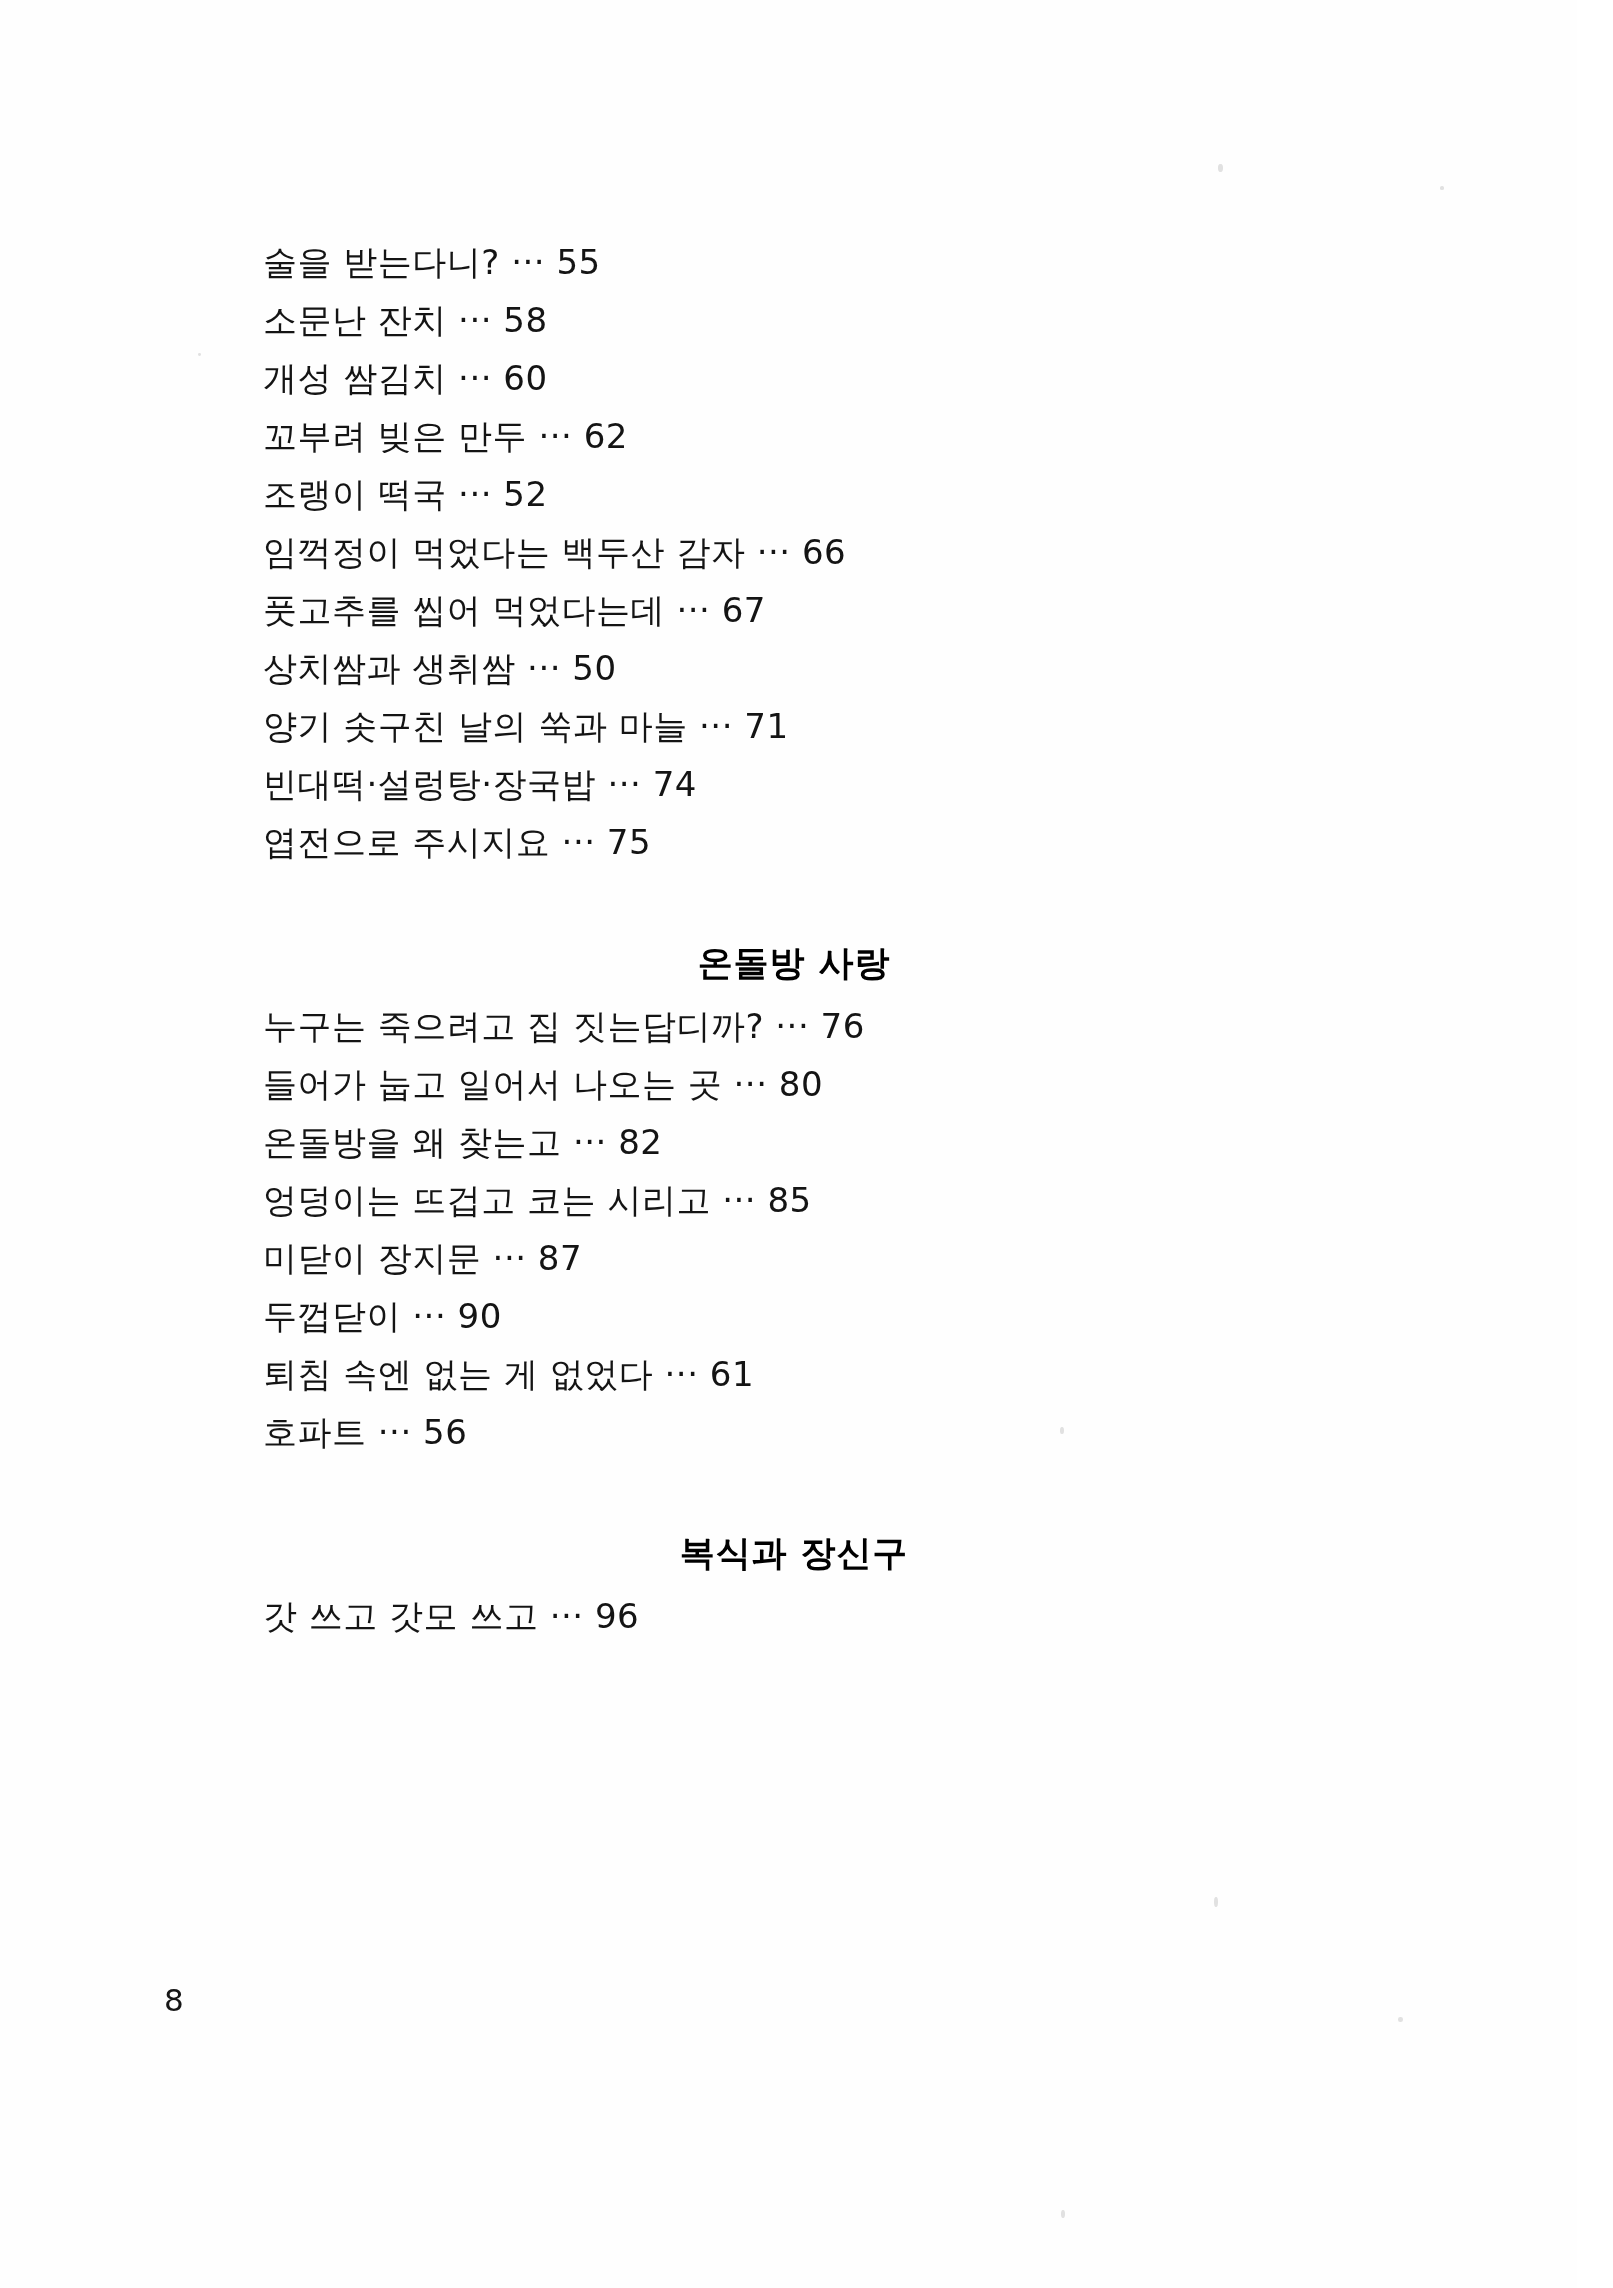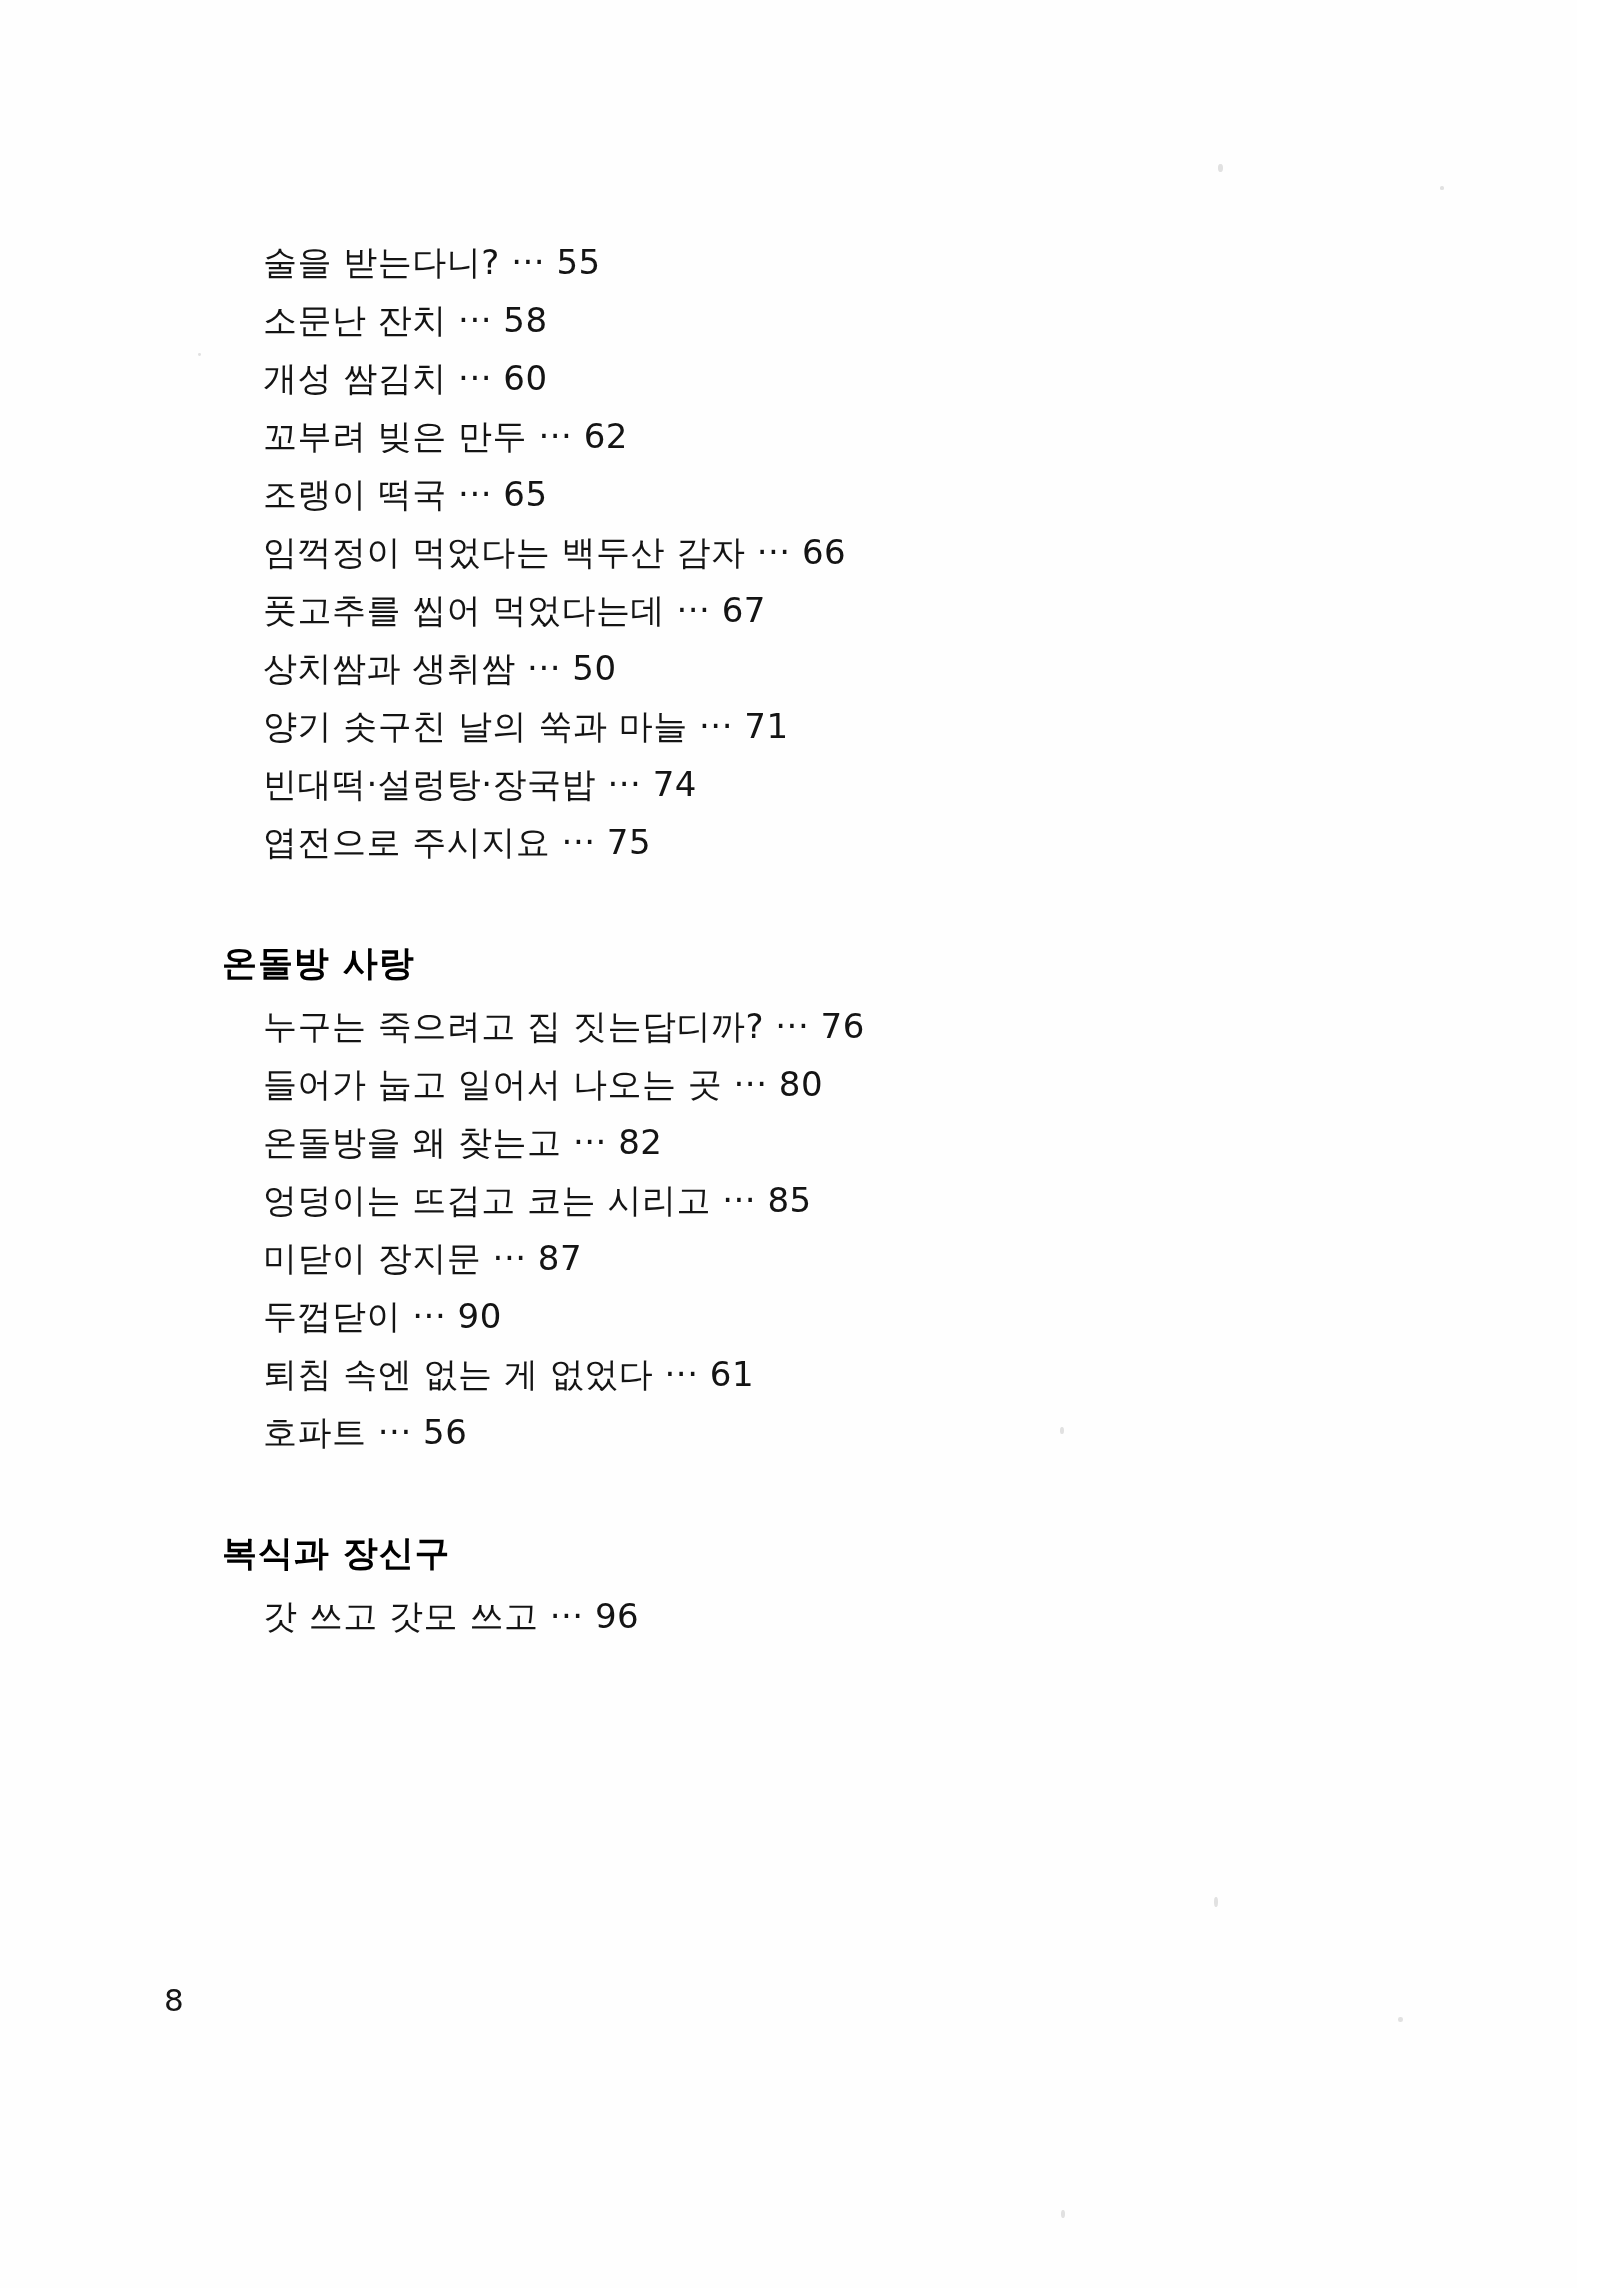--- a/index.html
+++ b/index.html
@@ -53,20 +53,21 @@
   }
 
   .section-title {
     font-size: 35px;
     font-weight: bold;
     margin: 0 0 22px 0;
     padding-left: 0;
     letter-spacing: 0.9px;
     font-family: "DejaVu Sans", "Liberation Sans", sans-serif;
     color: #000;
+    text-align: center;
   }
 
   .group {
     margin-bottom: 0;
   }
 
   .gap-after-group {
     height: 57px;
   }
 
@@ -92,21 +93,21 @@
   <span class="speck" style="left:1061px; top:2210px; width:3.7px; height:8.3px;"></span>
   <span class="speck" style="left:198px; top:353px; width:2.8px; height:2.8px;"></span>
 
   <div class="content">
 
     <div class="group">
       <div class="toc-entry">술을 받는다니? ··· 55</div>
       <div class="toc-entry">소문난 잔치 ··· 58</div>
       <div class="toc-entry">개성 쌈김치 ··· 60</div>
       <div class="toc-entry">꼬부려 빚은 만두 ··· 62</div>
-      <div class="toc-entry">조랭이 떡국 ··· 65</div>
+      <div class="toc-entry">조랭이 떡국 ··· 52</div>
       <div class="toc-entry">임꺽정이 먹었다는 백두산 감자 ··· 66</div>
       <div class="toc-entry">풋고추를 씹어 먹었다는데 ··· 67</div>
       <div class="toc-entry">상치쌈과 생취쌈 ··· 50</div>
       <div class="toc-entry">양기 솟구친 날의 쑥과 마늘 ··· 71</div>
       <div class="toc-entry">빈대떡·설렁탕·장국밥 ··· 74</div>
       <div class="toc-entry">엽전으로 주시지요 ··· 75</div>
     </div>
 
     <div class="gap-after-group"></div>
 

